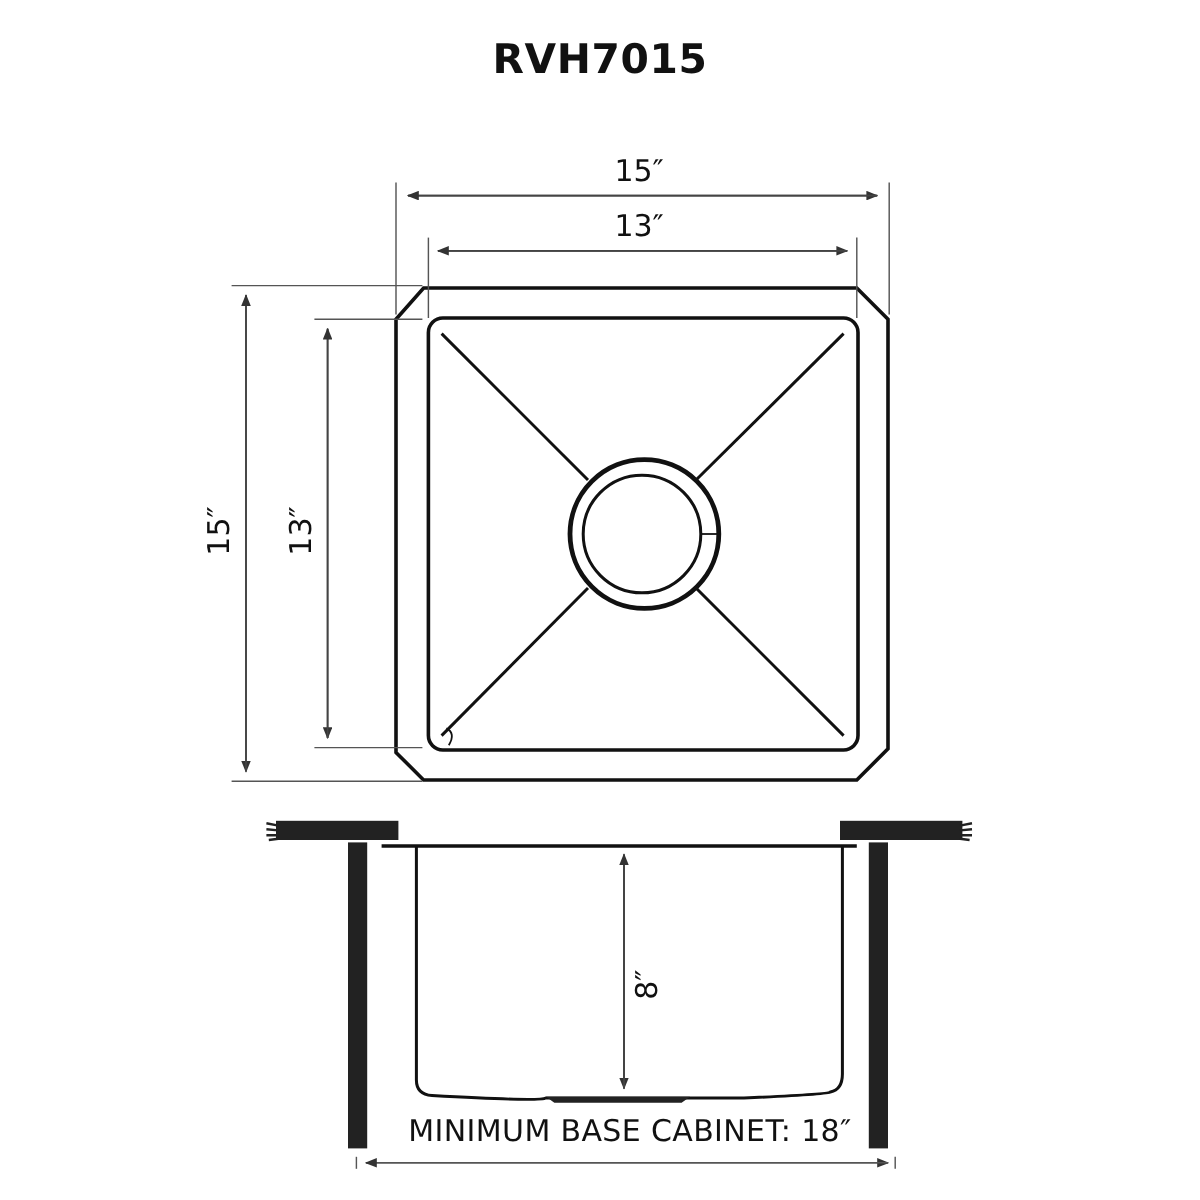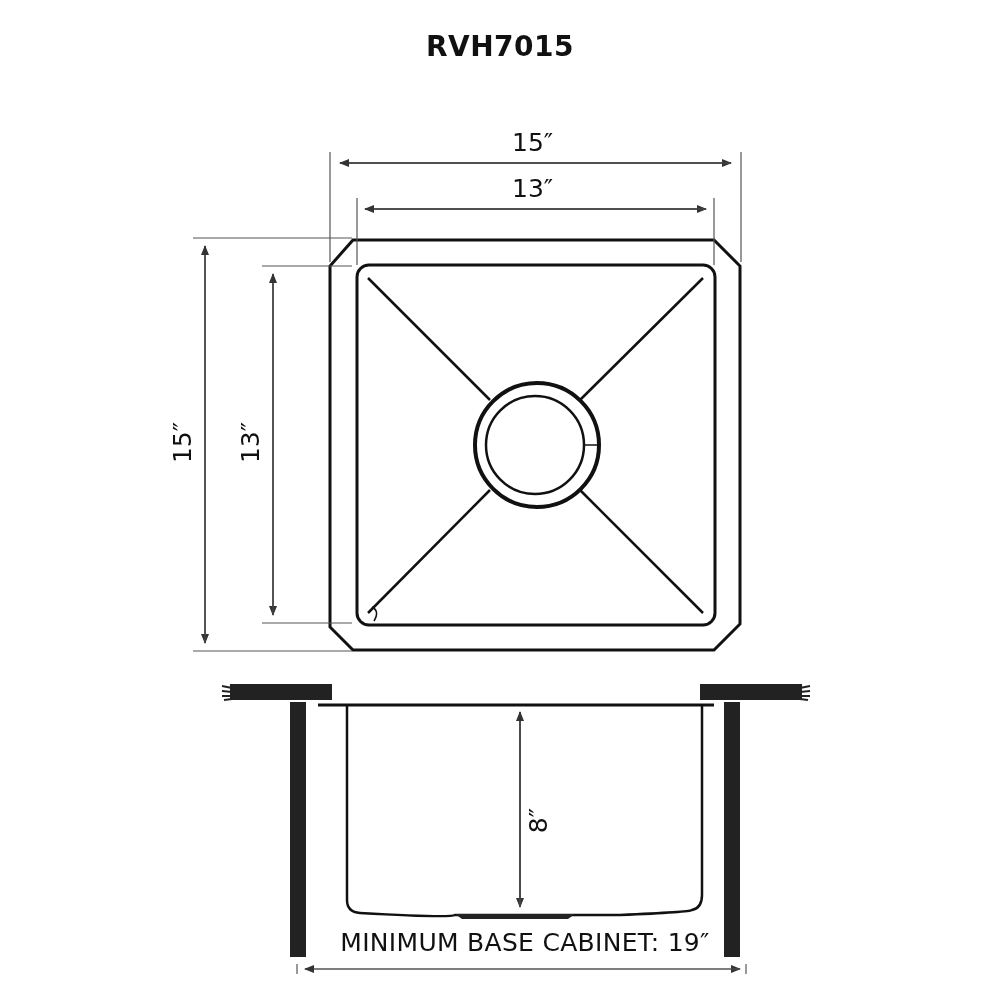--- a/index.html
+++ b/index.html
@@ -1,18 +1,18 @@
 <!DOCTYPE html>
 <html><head>
 <meta charset="utf-8">
 <style>
   html, body { margin:0; padding:0; background:#ffffff; }
   body { width:1000px; height:1000px; position:relative; overflow:hidden; font-family:"DejaVu Sans", "Liberation Sans", sans-serif; }
   #stage { position:absolute; left:0; top:0; width:1000px; height:1000px; }
-  .title { position:absolute; left:0; top:30px; width:1000px; text-align:center; font-size:28px; font-weight:bold; color:#111; letter-spacing:0.5px; }
+  .title { position:absolute; left:0; top:30px; width:1000px; text-align:center; font-size:34px; font-weight:bold; color:#111; letter-spacing:0.5px; }
   .dim { position:absolute; font-size:25px; color:#111; white-space:nowrap; }
   .rot { transform-origin:center center; transform:rotate(-90deg); }
   .cab-label { position:absolute; left:300px; top:928px; width:450px; text-align:center; font-size:25px; color:#111; letter-spacing:0.3px; }
 </style>
 </head>
 <body>
 
 <div id="stage">
 
   <div class="title">RVH7015</div>
@@ -82,14 +82,14 @@
       <line x1="305" y1="969" x2="740" y2="969" stroke="#555" stroke-width="1.2" marker-end="url(#arr)"></line>
       <line x1="740" y1="969" x2="305" y2="969" stroke="#555" stroke-width="1.2" marker-end="url(#arr)"></line>
     </g>
   </svg>
 
   <div class="dim" style="left:512px;top:128px;">15″</div>
   <div class="dim" style="left:512px;top:174px;">13″</div>
   <div class="dim rot" style="left:162px;top:428px;">15″</div>
   <div class="dim rot" style="left:230px;top:428px;">13″</div>
   <div class="dim rot" style="left:526px;top:806px;">8″</div>
-  <div class="cab-label">MINIMUM BASE CABINET: 19″</div>
+  <div class="cab-label">MINIMUM BASE CABINET: 18″</div>
 </div>
 
 </body></html>

